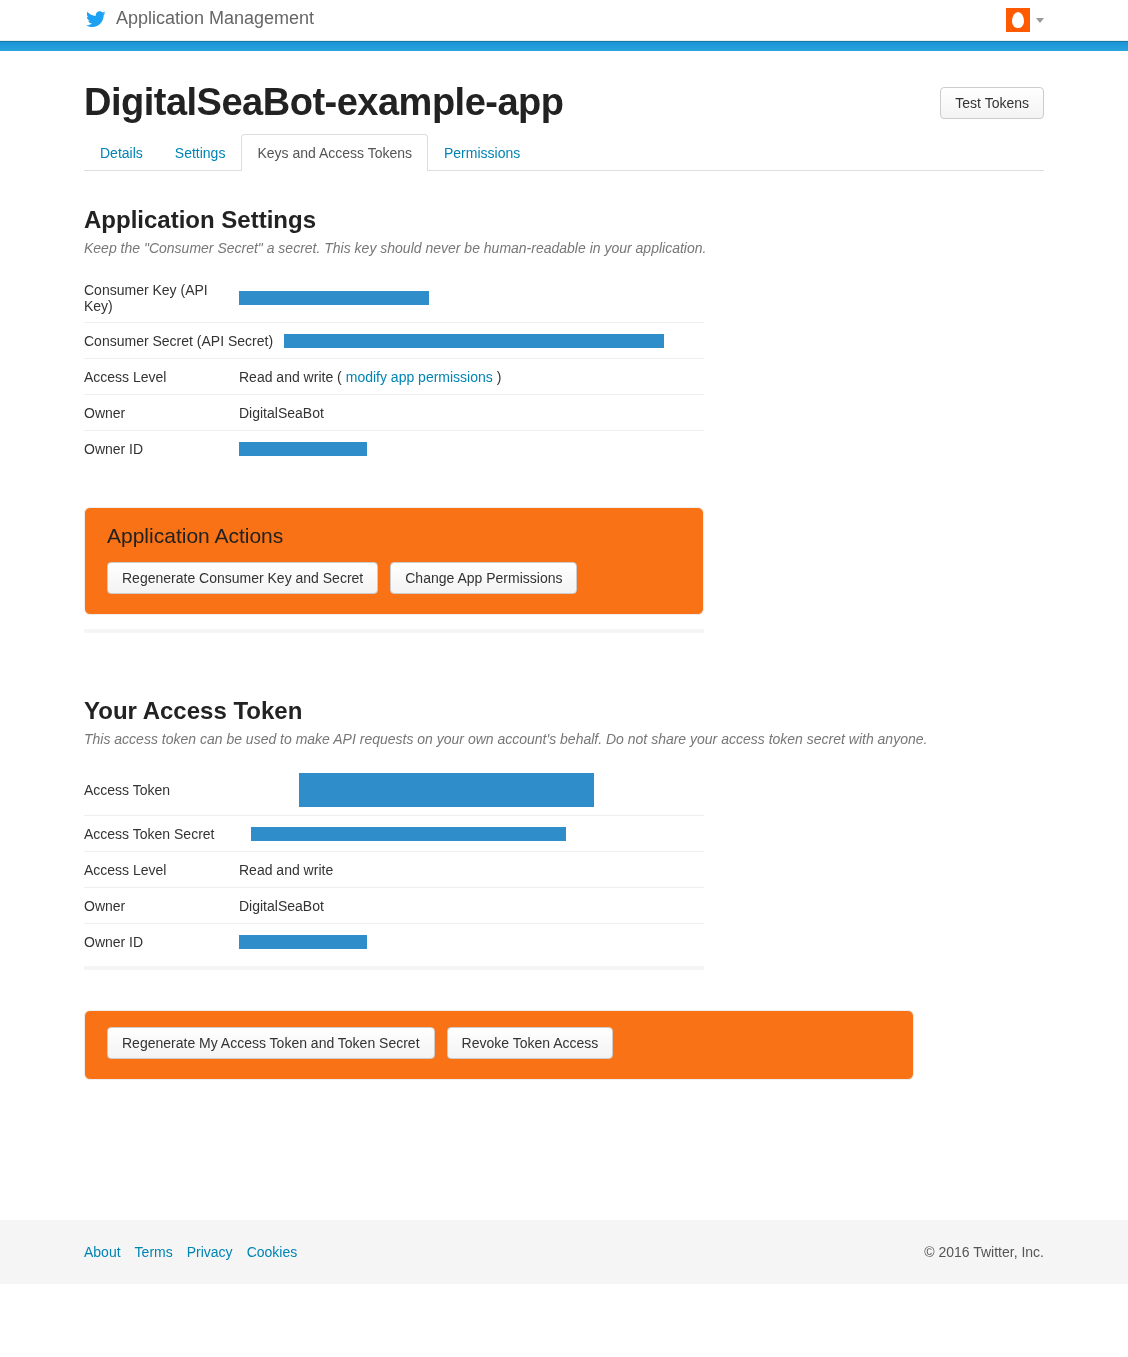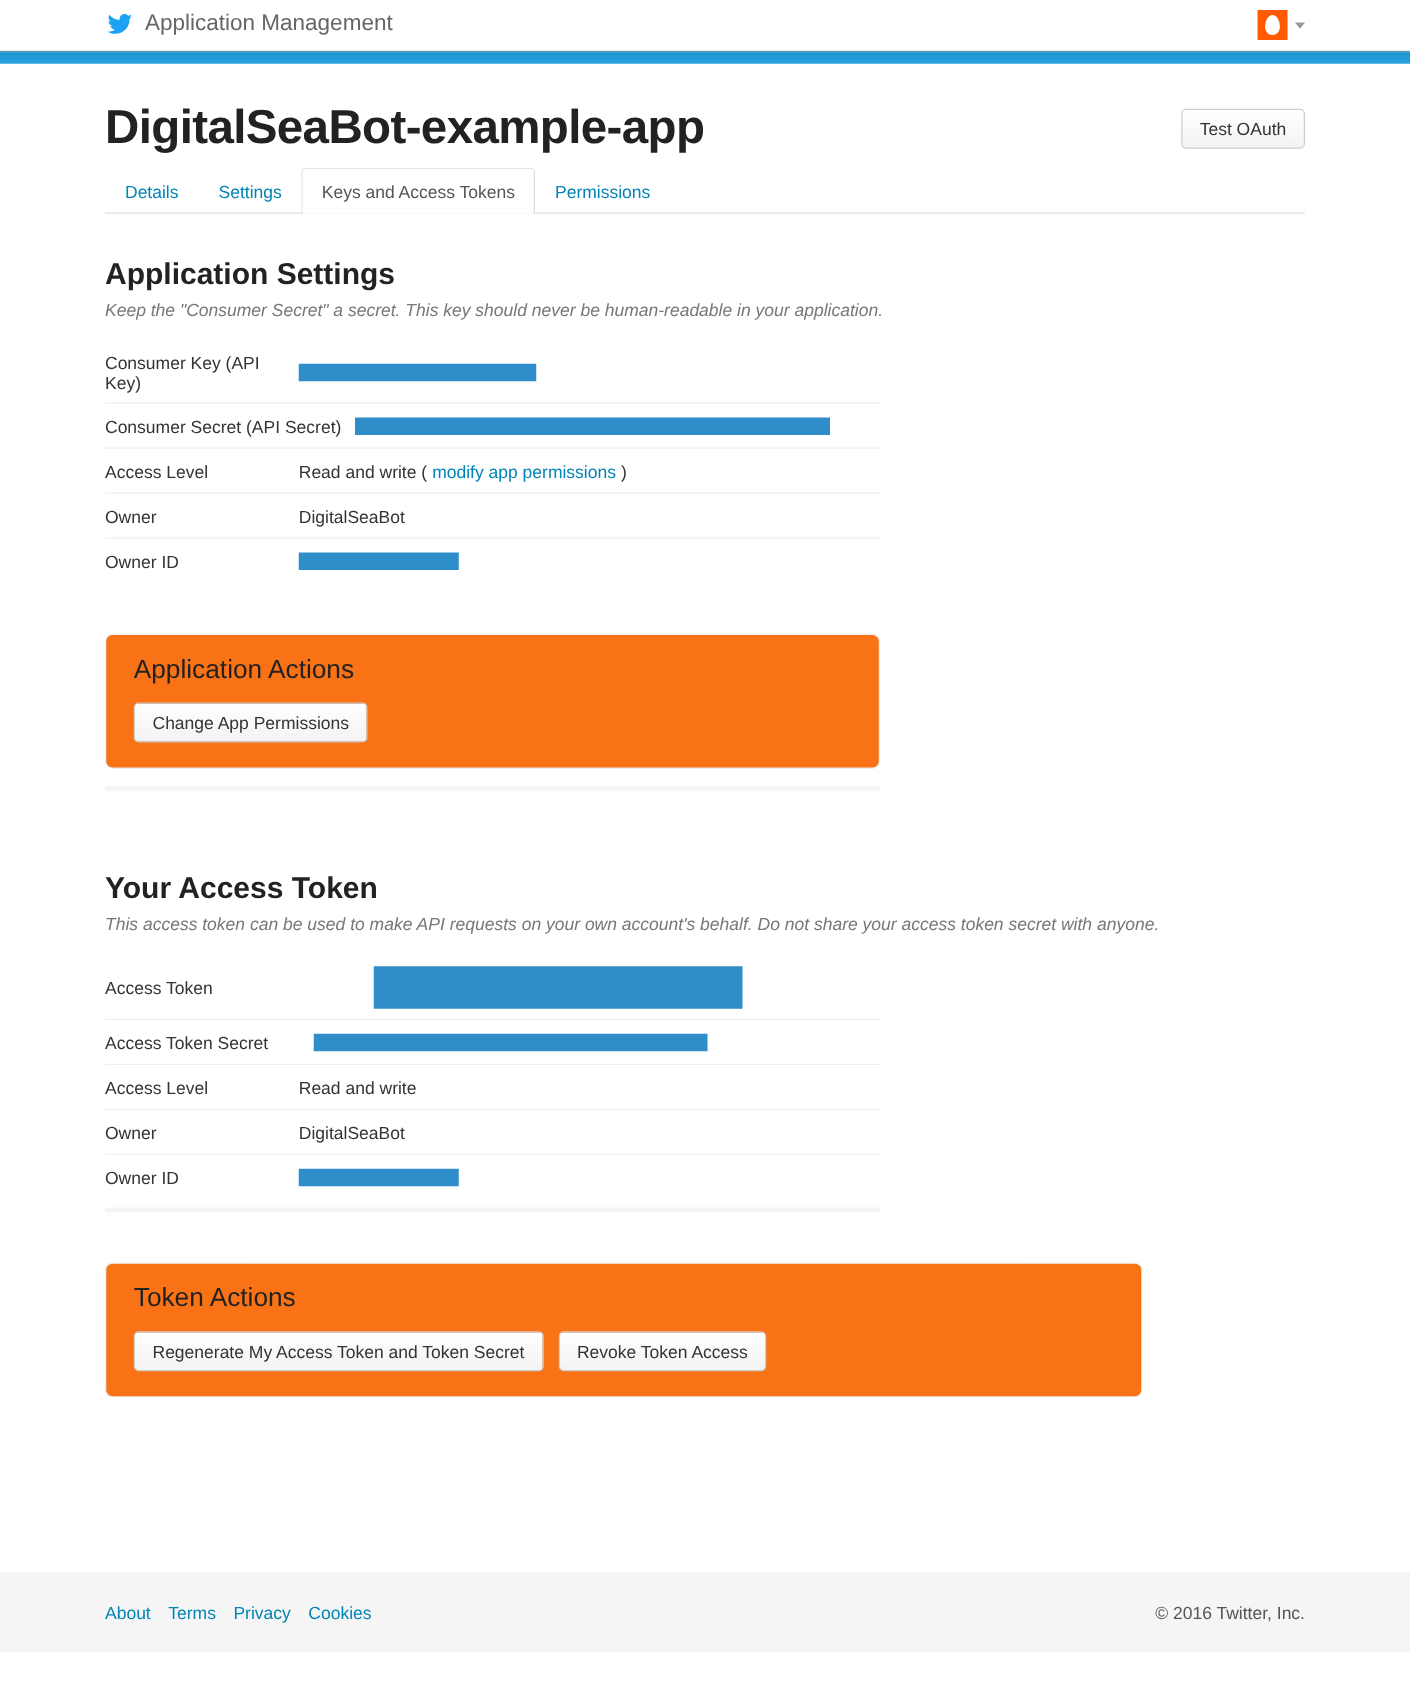--- a/index.html
+++ b/index.html
@@ -194,21 +194,21 @@
     <div class="caret"></div>
   </div>
 </div>
 
 <div class="blue-bar"></div>
 
 <div class="container">
 
   <div class="header-row">
     <h1 class="app-title">DigitalSeaBot-example-app</h1>
-    <button class="btn">Test OAuth</button>
+    <button class="btn">Test Tokens</button>
   </div>
 
   <ul class="tabs">
     <li class="tab">Details</li>
     <li class="tab">Settings</li>
     <li class="tab active">Keys and Access Tokens</li>
     <li class="tab">Permissions</li>
   </ul>
 
   <h2 class="section-title">Application Settings</h2>
@@ -243,20 +243,21 @@
       <div class="kv-label">Owner ID</div>
       <div class="kv-value">
         <div class="redacted w128"></div>
       </div>
     </div>
   </div>
 
   <div class="actions-panel">
     <h3 class="actions-title">Application Actions</h3>
     <div class="actions-buttons">
+      <button class="btn">Regenerate Consumer Key and Secret</button>
       <button class="btn">Change App Permissions</button>
     </div>
   </div>
 
   <div class="thin-bar"></div>
 
   <div class="spacer"></div>
 
   <h2 class="section-title">Your Access Token</h2>
   <p class="section-desc">This access token can be used to make API requests on your own account's behalf. Do not share your access token secret with anyone.</p>
@@ -286,21 +287,20 @@
       <div class="kv-label">Owner ID</div>
       <div class="kv-value">
         <div class="redacted w128"></div>
       </div>
     </div>
   </div>
 
   <div class="thin-bar" style="margin-top:6px"></div>
 
   <div class="actions-panel wide">
-    <h3 class="actions-title">Token Actions</h3>
     <div class="actions-buttons">
       <button class="btn">Regenerate My Access Token and Token Secret</button>
       <button class="btn">Revoke Token Access</button>
     </div>
   </div>
 
 </div>
 
 <div class="footer">
   <div class="footer-inner">

